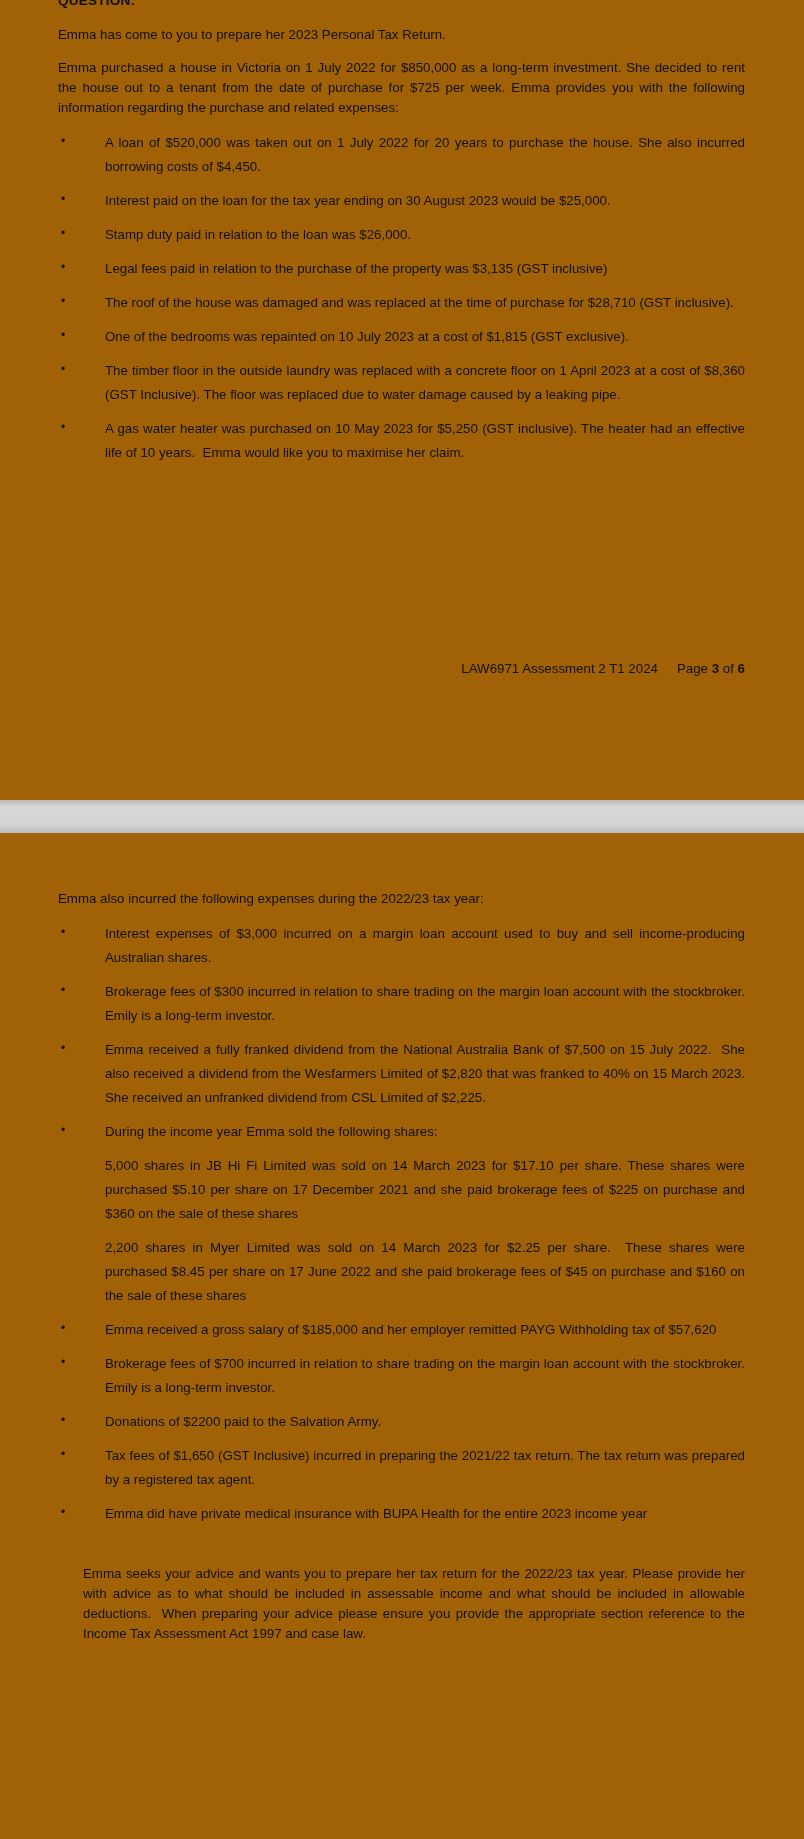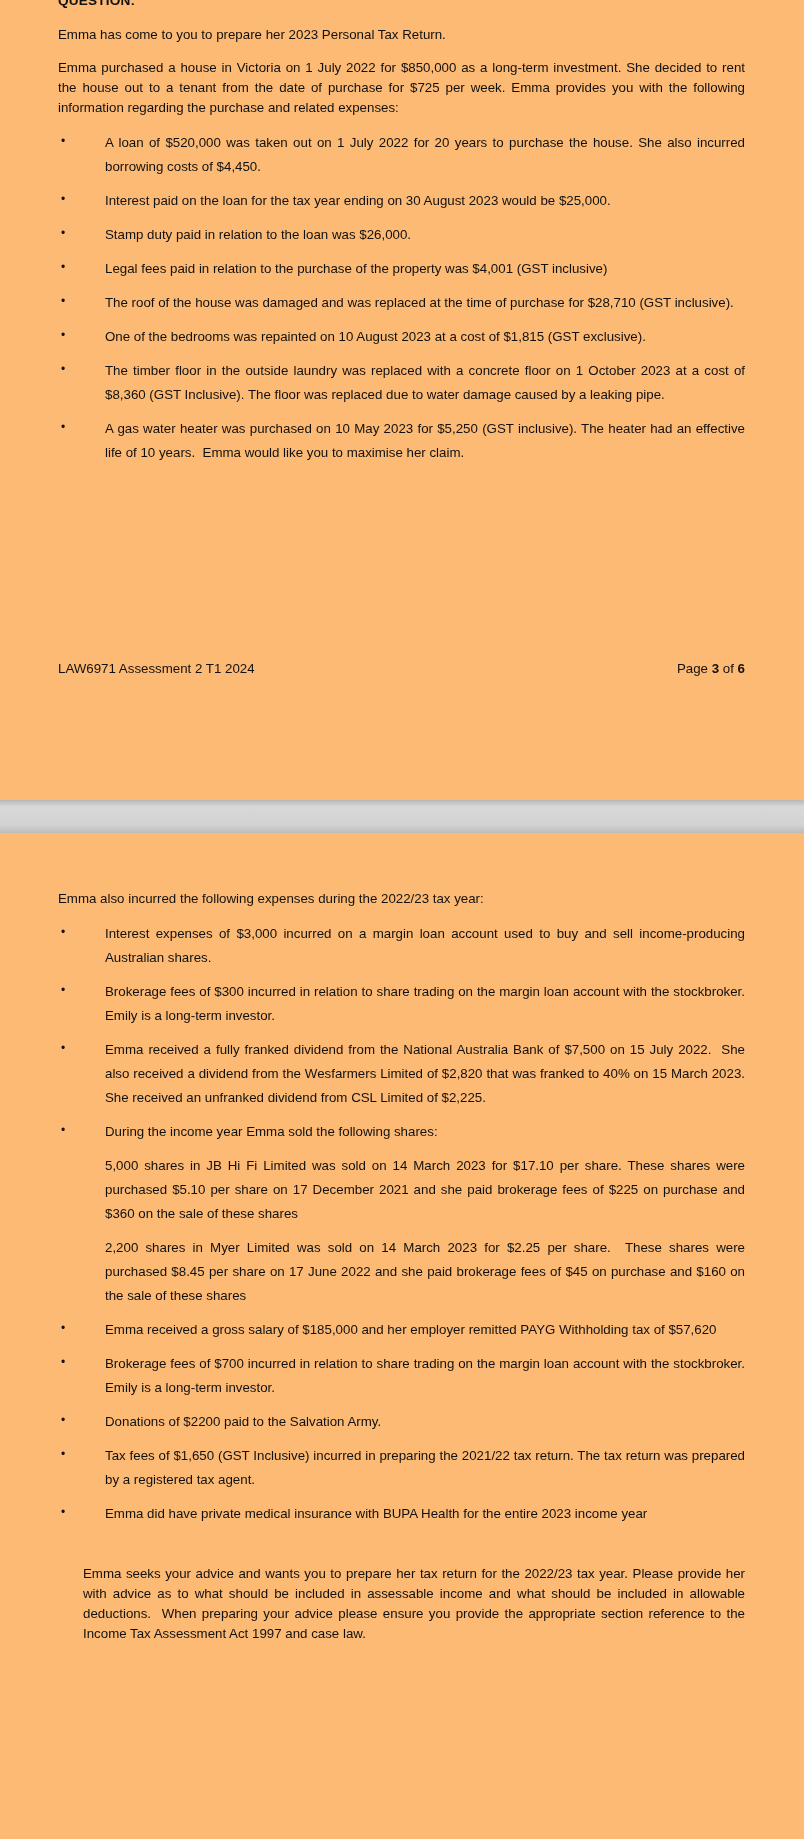--- a/index.html
+++ b/index.html
@@ -12,21 +12,21 @@
     background: #ffffff;
     font-family: "Liberation Sans", sans-serif;
     font-size: 13.3px;
     color: #111111;
     overflow: hidden;
   }
   .page {
     box-sizing: border-box;
     padding-left: 58px;
     padding-right: 59px;
-    background: #fdba74;
+    background: #a16207;
   }
   .page-3 {
     position: relative;
     height: 800px;
     overflow: hidden;
     padding-top: 0;
   }
   .page-4 {
     height: 1006px;
     overflow: hidden;
@@ -70,21 +70,21 @@
     line-height: 24px;
     text-align: justify;
     white-space: pre-wrap;
   }
   .page3-footer {
     position: absolute;
     top: 660px;
     left: 58px;
     right: 59px;
     display: flex;
-    justify-content: space-between;
+    justify-content: flex-end;
     line-height: 18px;
   }
   .footer-right {
     white-space: pre-wrap;
     margin-left: 19px;
   }
   .footer-right b {
     font-weight: bold;
   }
   .page-separator {
@@ -118,36 +118,36 @@
         <span class="item-text">Interest paid on the loan for the tax year ending on 30 August 2023 would be $25,000.</span>
       </div>
 
       <div class="doc-list-item">
         <span class="marker"></span>
         <span class="item-text">Stamp duty paid in relation to the loan was $26,000.</span>
       </div>
 
       <div class="doc-list-item">
         <span class="marker"></span>
-        <span class="item-text">Legal fees paid in relation to the purchase of the property was $4,001 (GST inclusive)</span>
+        <span class="item-text">Legal fees paid in relation to the purchase of the property was $3,135 (GST inclusive)</span>
       </div>
 
       <div class="doc-list-item">
         <span class="marker"></span>
         <span class="item-text">The roof of the house was damaged and was replaced at the time of purchase for $28,710 (GST inclusive).</span>
       </div>
 
       <div class="doc-list-item">
         <span class="marker"></span>
-        <span class="item-text">One of the bedrooms was repainted on 10 August 2023 at a cost of $1,815 (GST exclusive).</span>
-      </div>
-
-      <div class="doc-list-item">
-        <span class="marker"></span>
-        <span class="item-text">The timber floor in the outside laundry was replaced with a concrete floor on 1 October 2023 at a cost of $8,360 (GST Inclusive). The floor was replaced due to water damage caused by a leaking pipe.</span>
+        <span class="item-text">One of the bedrooms was repainted on 10 July 2023 at a cost of $1,815 (GST exclusive).</span>
+      </div>
+
+      <div class="doc-list-item">
+        <span class="marker"></span>
+        <span class="item-text">The timber floor in the outside laundry was replaced with a concrete floor on 1 April 2023 at a cost of $8,360 (GST Inclusive). The floor was replaced due to water damage caused by a leaking pipe.</span>
       </div>
 
       <div class="doc-list-item">
         <span class="marker"></span>
         <span class="item-text">A gas water heater was purchased on 10 May 2023 for $5,250 (GST inclusive). The heater had an effective life of 10 years.  Emma would like you to maximise her claim.</span>
       </div>
     </div>
 
   <div class="page3-footer">
     <span class="footer-left">LAW6971 Assessment 2 T1 2024</span>

